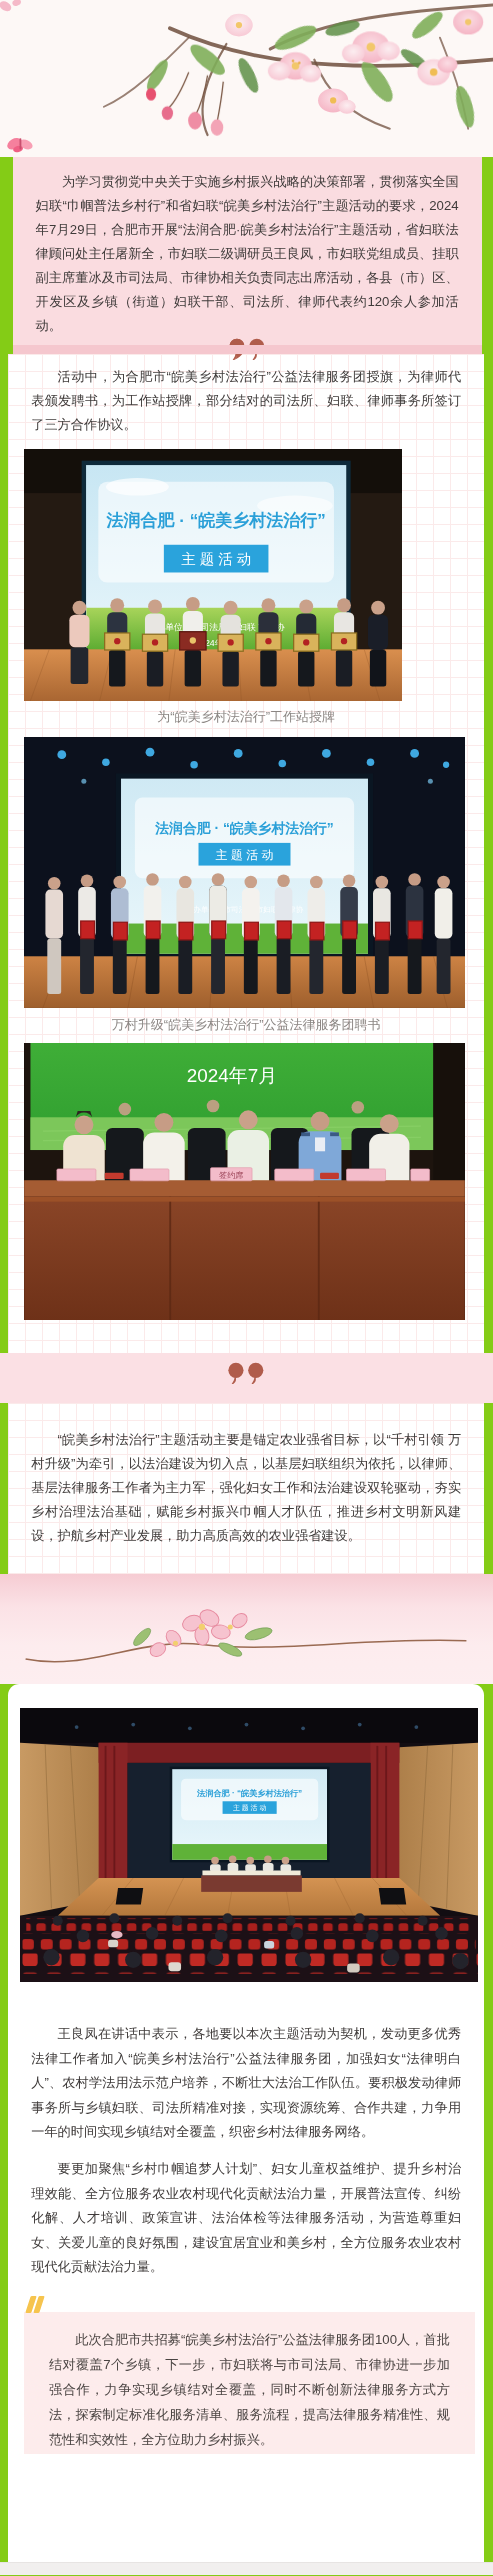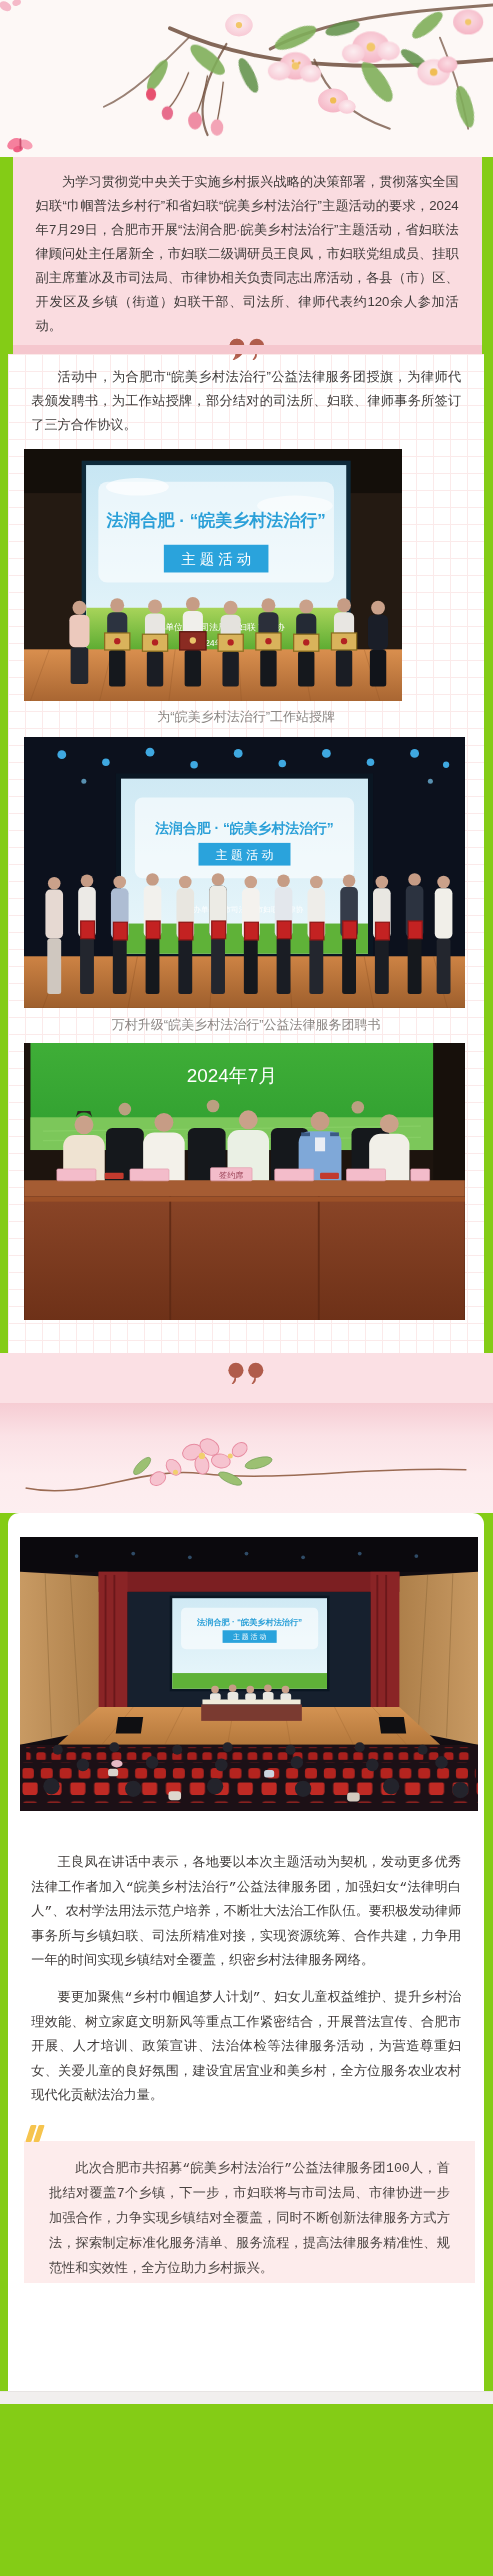--- a/index.html
+++ b/index.html
@@ -37,21 +37,21 @@
   
   .quote-band{width:493px;height:50px;background:#fbe0e4;display:flex;justify-content:center;align-items:flex-start;padding-top:8.8px;box-sizing:border-box;}
 
   
   .flower-band{width:493px;height:110px;background:linear-gradient(180deg,#f6ccd3 0%,#fbe2e6 30%,#fdecee 65%,#fdeef0 100%);overflow:hidden;}
   .flower-band svg{margin:25px 0 0 12.6px;display:block;}
 
   
   .end-card{position:relative;margin-left:8.2px;width:476px;height:878px;background:#ffffff;border-radius:11.3px 11.3px 0 0;box-sizing:border-box;overflow:hidden;}
   .photo-4{margin:24px 0 0 12px;width:458px;height:274px;background:#120d12;}
-  .end-card .para{margin-left:23px;margin-right:23px;font-family:Liberation Mono, monospace;}
+  .end-card .para{margin-left:23px;margin-right:23px;}
   .p4{margin-top:40px;}
   .p5{margin-top:12.6px;}
   .p6{margin-top:10px;}
 
   
   .quote-box{position:relative;margin:32px 0 0 15.7px;width:451px;height:142px;background:#fdecec;box-sizing:border-box;padding:15.7px 25px 0;}
   .quote-box .para{font-size:13.2px;line-height:25px;color:#4a4442;margin:0;}
   .yellow-quote{position:absolute;top:-15.7px;left:3.8px;}
   .yellow-quote i{display:inline-block;width:5.7px;height:17px;background:#f6c44e;transform:skewX(-18deg);border-radius:1.3px;margin-right:3.1px;}
 
@@ -513,20 +513,23 @@
     <svg class="quote-mark" viewBox="0 0 56 34">
       <g>
         <circle cx="12" cy="12.5" r="11.5"></circle>
         <path d="M12 24 C13 30 9 33 3 36 C10 29 10 24 10 20 Z"></path>
         <circle cx="42" cy="12.5" r="11.5"></circle>
         <path d="M42 24 C43 30 39 33 33 36 C40 29 40 24 40 20 Z"></path>
       </g>
     </svg>
   </section>
 
+  <section class="grid-card p3-card">
+    <p class="para">“皖美乡村法治行”主题活动主要是锚定农业强省目标，以“千村引领 万村升级”为牵引，以法治建设为切入点，以基层妇联组织为依托，以律师、基层法律服务工作者为主力军，强化妇女工作和法治建设双轮驱动，夯实乡村治理法治基础，赋能乡村振兴巾帼人才队伍，推进乡村文明新风建设，护航乡村产业发展，助力高质高效的农业强省建设。</p>
+  </section>
 
   <section class="flower-band">
     <svg width="466" height="76" viewBox="0 0 740 120">
       <path d="M20 95 C120 115 200 60 300 72 C420 86 560 60 720 66" stroke="#9a6a52" stroke-width="2.5" fill="none"></path>
       <g>
         <g fill="#f6c3cf" stroke="#e78ba0" stroke-width="1.5">
           <ellipse cx="285" cy="38" rx="16" ry="12" transform="rotate(-20 285 38)"></ellipse>
           <ellipse cx="312" cy="30" rx="16" ry="12" transform="rotate(30 312 30)"></ellipse>
           <ellipse cx="300" cy="58" rx="15" ry="11" transform="rotate(80 300 58)"></ellipse>
           <ellipse cx="330" cy="52" rx="15" ry="11" transform="rotate(10 330 52)"></ellipse>
@@ -680,21 +683,21 @@
           <rect x="140" y="368" width="16" height="12" rx="4" fill="#d8d3cc"></rect>
           <rect x="388" y="370" width="16" height="12" rx="4" fill="#cbd4de"></rect>
           <rect x="236" y="404" width="20" height="14" rx="5" fill="#ded7ce"></rect>
           <rect x="520" y="406" width="20" height="14" rx="5" fill="#d3cabf"></rect>
           <ellipse cx="154" cy="360" rx="9" ry="6" fill="#e7b9c4"></ellipse>
         </g>
       </svg>
     </div>
 
     <p class="para lh39 p4">王良凤在讲话中表示，各地要以本次主题活动为契机，发动更多优秀法律工作者加入“皖美乡村法治行”公益法律服务团，加强妇女“法律明白人”、农村学法用法示范户培养，不断壮大法治工作队伍。要积极发动律师事务所与乡镇妇联、司法所精准对接，实现资源统筹、合作共建，力争用一年的时间实现乡镇结对全覆盖，织密乡村法律服务网络。</p>
-    <p class="para lh39 p5">要更加聚焦“乡村巾帼追梦人计划”、妇女儿童权益维护、提升乡村治理效能、树立家庭文明新风等重点工作紧密结合，开展普法宣传、合肥市开展、人才培训、政策宣讲、法治体检等法律服务活动，为营造尊重妇女、关爱儿童的良好氛围，建设宜居宜业和美乡村，全方位服务农业农村现代化贡献法治力量。</p>
+    <p class="para lh39 p5">要更加聚焦“乡村巾帼追梦人计划”、妇女儿童权益维护、提升乡村治理效能、全方位服务农业农村现代化贡献法治力量，开展普法宣传、纠纷化解、人才培训、政策宣讲、法治体检等法律服务活动，为营造尊重妇女、关爱儿童的良好氛围，建设宜居宜业和美乡村，全方位服务农业农村现代化贡献法治力量。</p>
 
     <div class="quote-box">
       <span class="yellow-quote"><i></i><i></i></span>
       <p class="para">此次合肥市共招募“皖美乡村法治行”公益法律服务团100人，首批结对覆盖7个乡镇，下一步，市妇联将与市司法局、市律协进一步加强合作，力争实现乡镇结对全覆盖，同时不断创新法律服务方式方法，探索制定标准化服务清单、服务流程，提高法律服务精准性、规范性和实效性，全方位助力乡村振兴。</p>
 
     </div>
   </section>
 
   <div class="footer-strip"></div>
 

